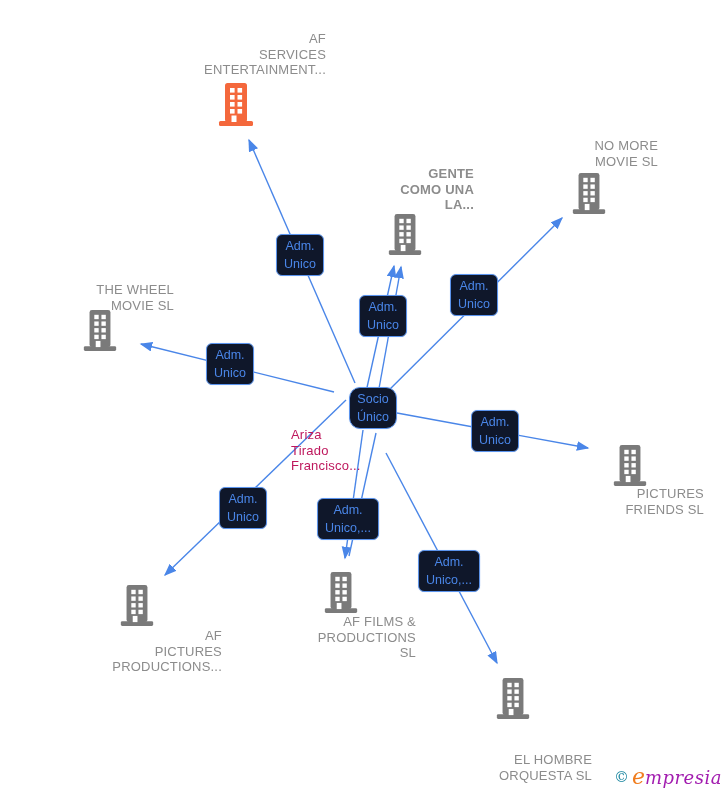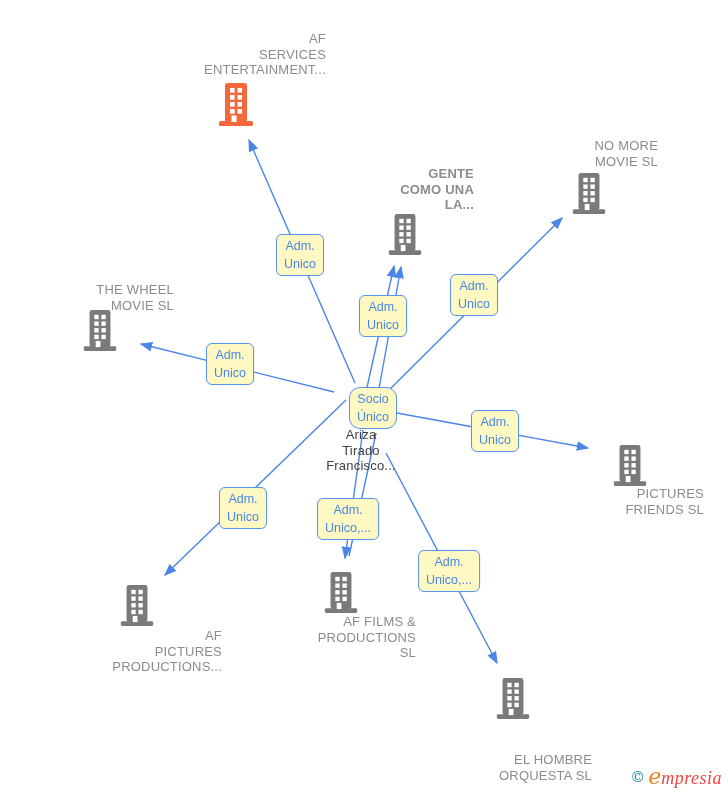--- a/index.html
+++ b/index.html
@@ -10,39 +10,39 @@
   }
   #edges{position:absolute;left:0;top:0;width:728px;height:795px;z-index:2;}
   .node{position:absolute;z-index:3;cursor:pointer;}
   .node-label{
     position:absolute;z-index:1;
     color:#8c8c8c;font-size:13px;line-height:15.5px;letter-spacing:.2px;
     text-align:right;white-space:pre-line;
   }
   .person-name{
     position:absolute;z-index:2;
-    color:#404040;font-size:13px;line-height:15.5px;letter-spacing:.2px;
-    text-align:center;white-space:pre-line;
+    color:#be185d;font-size:13px;line-height:15.5px;letter-spacing:.2px;
+    white-space:pre-line;
   }
   .edge-label{
     position:absolute;z-index:4;transform:translate(-50%,-50%);
-    background:#fef9c3;border:1.6px solid #5b94ee;border-radius:6px;
+    background:#0f172a;border:1.6px solid #5b94ee;border-radius:6px;
     color:#4a86e8;font-size:12.5px;line-height:18px;
     padding:2px 7px;text-align:center;white-space:pre-line;cursor:pointer;
     box-shadow:0 0 0 1px rgba(91,148,238,0.05);
   }
   .bldg{display:block;}
   #brand{
     position:absolute;right:6px;bottom:6px;z-index:5;
     font-family:"DejaVu Serif","Liberation Serif",serif;font-style:italic;
     cursor:pointer;white-space:nowrap;
   }
   #brand .copy{color:#1b87a0;font-size:15px;font-style:normal;vertical-align:2px;margin-right:3px;}
   #brand .e{color:#f07d1e;font-size:22px;}
-  #brand .rest{color:#ef4444;font-size:18px;letter-spacing:.5px;font-family:Liberation Serif, serif;}
+  #brand .rest{color:#a21caf;font-size:18px;letter-spacing:.5px;}
 </style>
 </head>
 <body>
 
 <svg id="edges" viewBox="0 0 728 795" xmlns="http://www.w3.org/2000/svg">
   <defs>
     <marker id="arw" markerWidth="10" markerHeight="8" refX="8" refY="3.5" orient="auto">
       <path d="M0,0 L9,3.5 L0,7 Z" fill="#4a86e8"></path>
     </marker>
   </defs>

